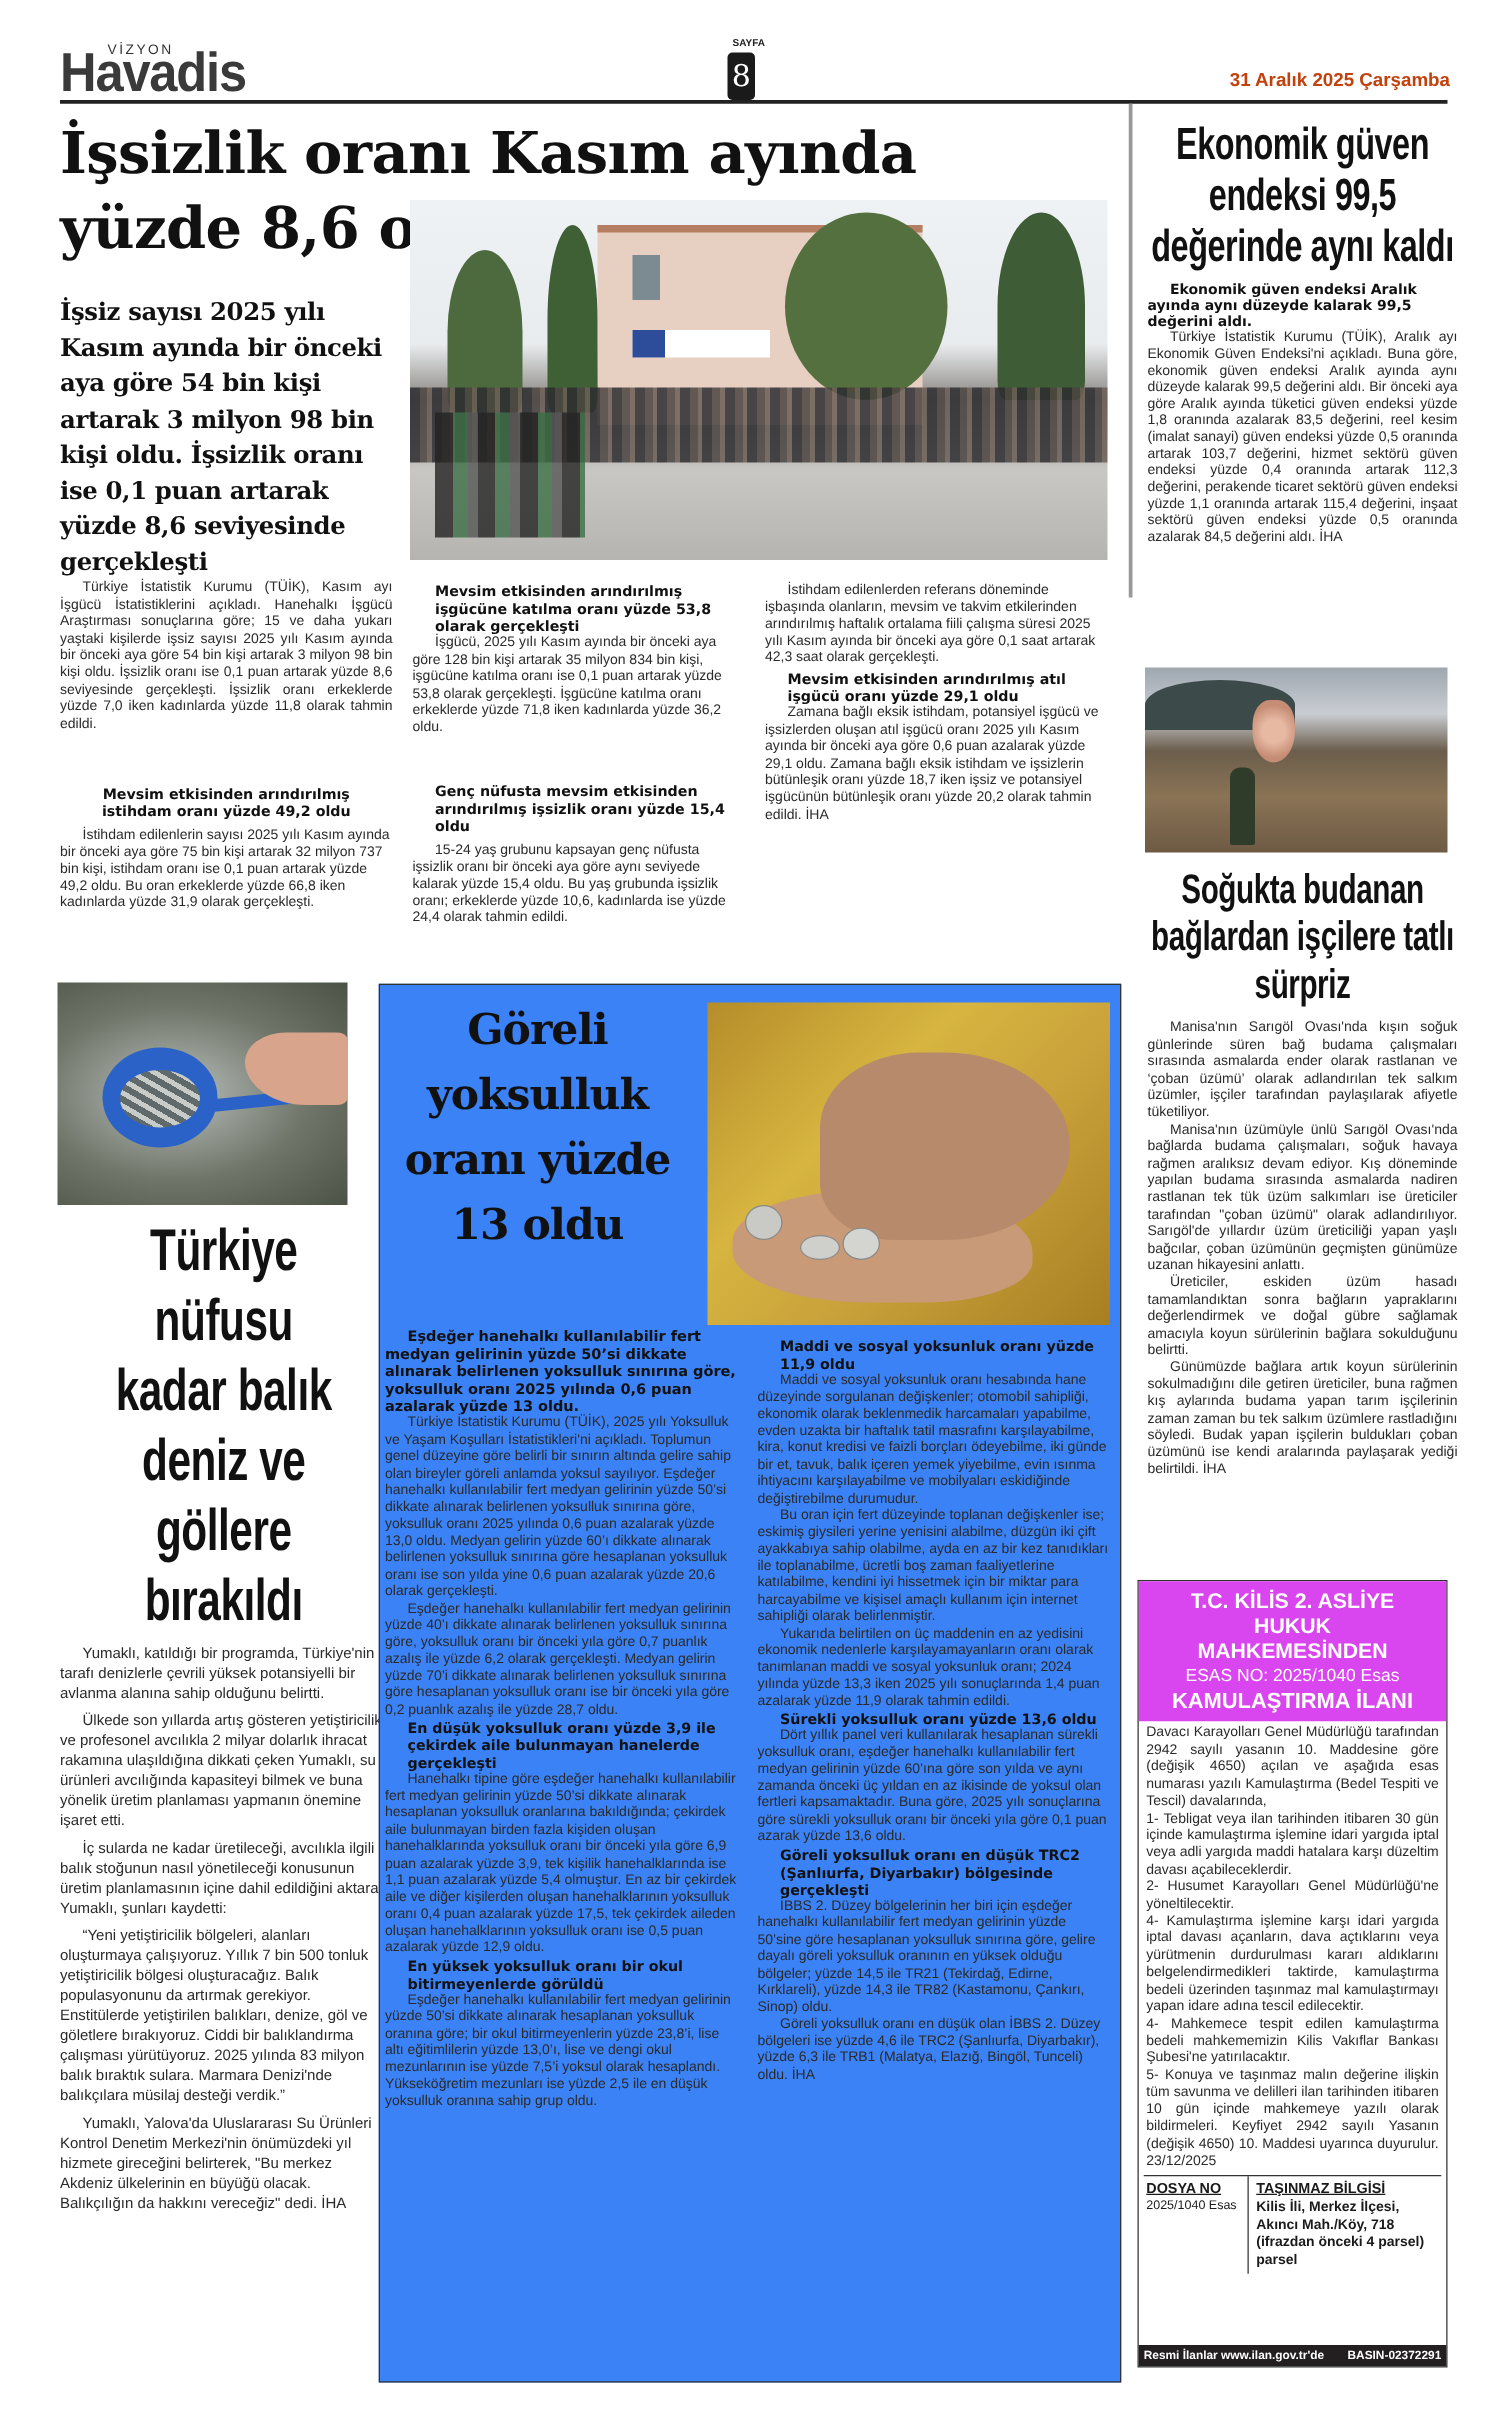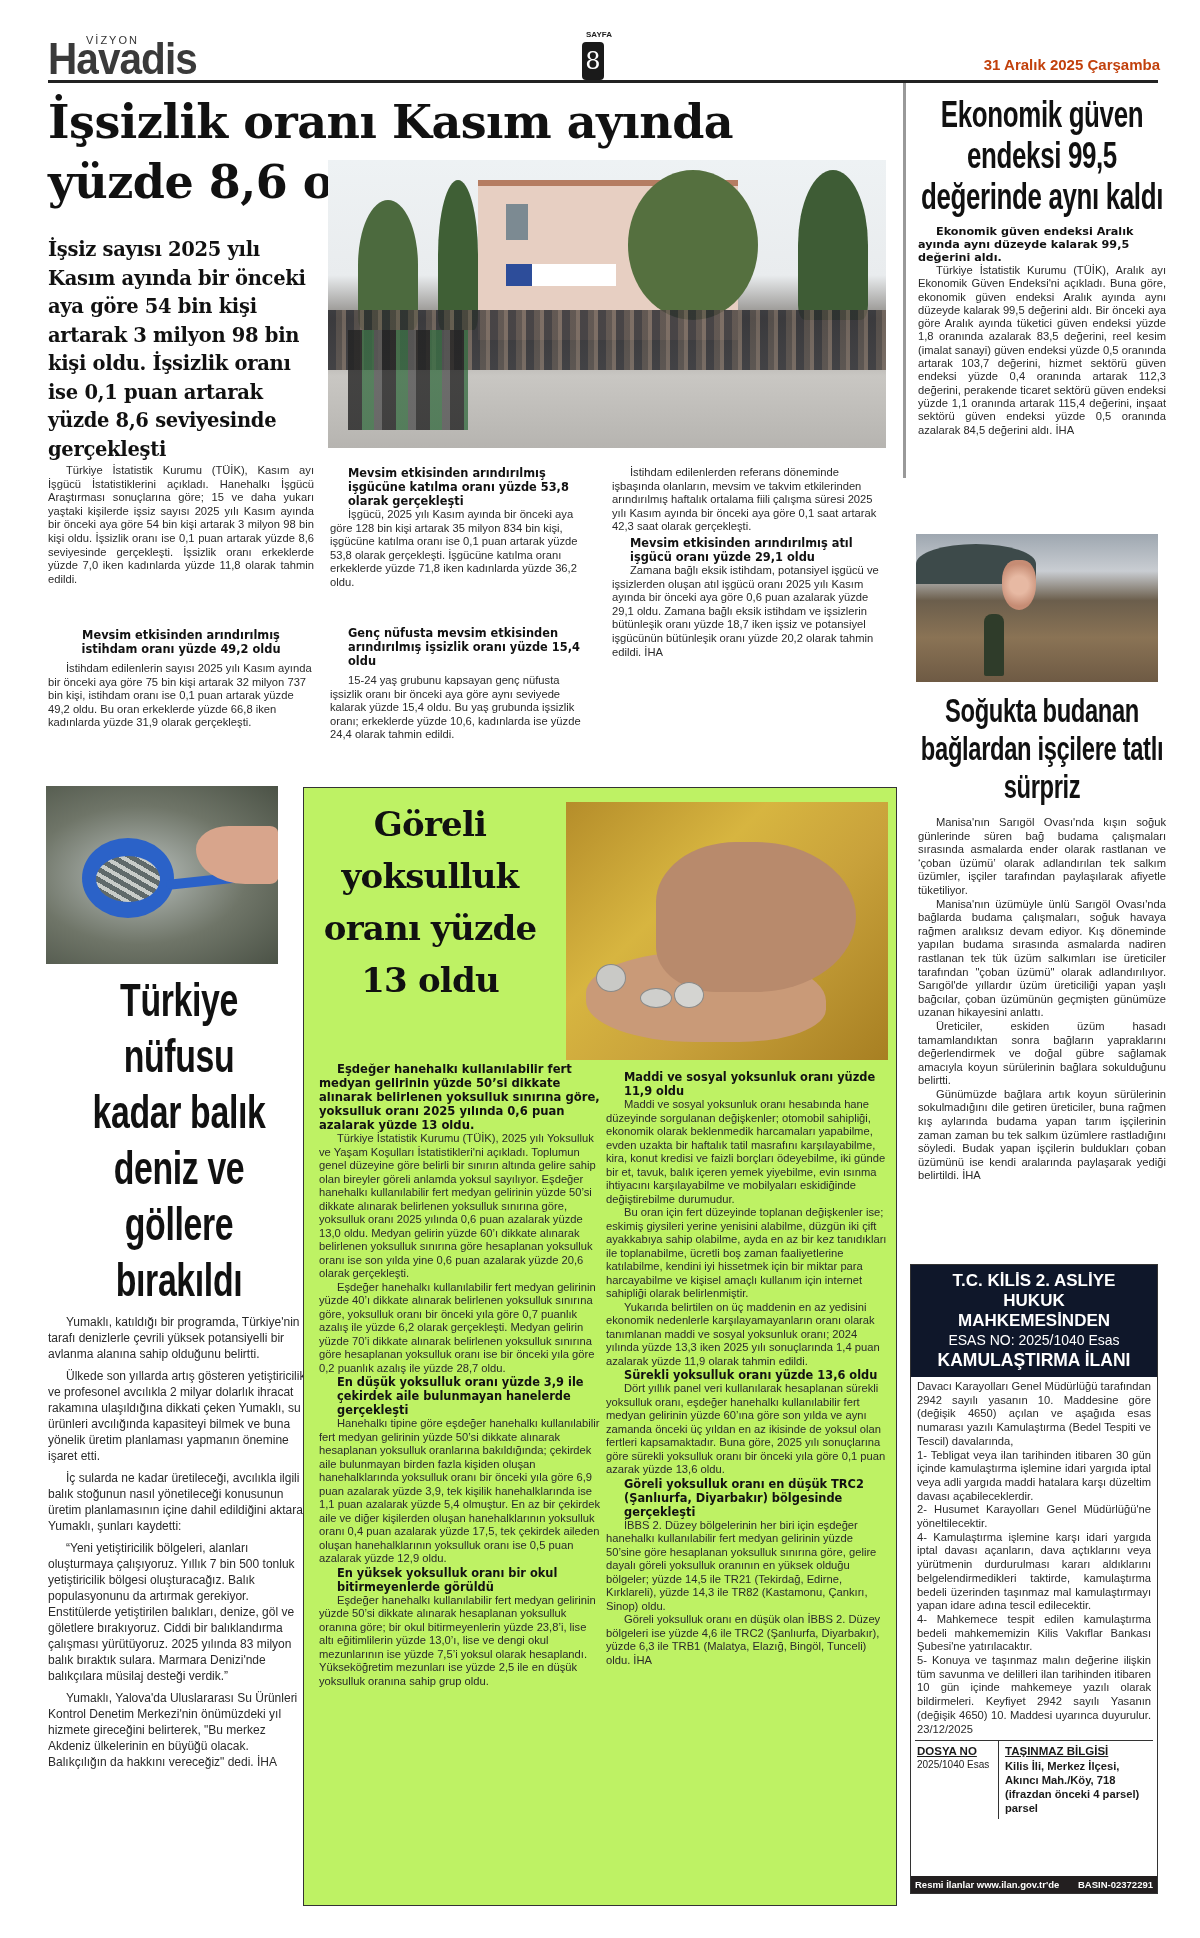--- a/index.html
+++ b/index.html
@@ -118,32 +118,32 @@
   <div class="cond-head" style="font-size:47px;line-height:56px;width:330px;margin-left:-34px;padding:0 30px;">Türkiye nüfusu kadar balık deniz ve göllere bırakıldı</div>
   <div class="body-text" style="margin-top:6px;font-size:12px;line-height:16px;">
     <p style="margin-bottom:6px;">Yumaklı, katıldığı bir programda, Türkiye'nin 3 tarafı denizlerle çevrili yüksek potansiyelli bir avlanma alanına sahip olduğunu belirtti.</p>
     <p style="margin-bottom:6px;">Ülkede son yıllarda artış gösteren yetiştiricilik ve profesonel avcılıkla 2 milyar dolarlık ihracat rakamına ulaşıldığına dikkati çeken Yumaklı, su ürünleri avcılığında kapasiteyi bilmek ve buna yönelik üretim planlaması yapmanın önemine işaret etti.</p>
     <p style="margin-bottom:6px;">İç sularda ne kadar üretileceği, avcılıkla ilgili balık stoğunun nasıl yönetileceği konusunun üretim planlamasının içine dahil edildiğini aktaran Yumaklı, şunları kaydetti:</p>
     <p style="margin-bottom:6px;">“Yeni yetiştiricilik bölgeleri, alanları oluşturmaya çalışıyoruz. Yıllık 7 bin 500 tonluk yetiştiricilik bölgesi oluşturacağız. Balık populasyonunu da artırmak gerekiyor. Enstitülerde yetiştirilen balıkları, denize, göl ve göletlere bırakıyoruz. Ciddi bir balıklandırma çalışması yürütüyoruz. 2025 yılında 83 milyon balık bıraktık sulara. Marmara Denizi'nde balıkçılara müsilaj desteği verdik.”</p>
     <p>Yumaklı, Yalova'da Uluslararası Su Ürünleri Kontrol Denetim Merkezi'nin önümüzdeki yıl hizmete gireceğini belirterek, "Bu merkez Akdeniz ülkelerinin en büyüğü olacak. Balıkçılığın da hakkını vereceğiz" dedi. İHA</p>
   </div>
 </div>
 
-<div class="abs" style="left:303px;top:787px;width:594px;height:1119px;background:#bef264;border:1.5px solid #333;">
+<div class="abs" style="left:303px;top:787px;width:594px;height:1119px;background:#3b82f6;border:1.5px solid #333;">
   <div class="abs serif-head" style="left:8px;top:10px;width:236px;text-align:center;font-size:34px;line-height:52px;letter-spacing:-0.8px;">Göreli yoksulluk oranı yüzde 13 oldu</div>
 
   <div class="abs photo" style="left:262px;top:14px;width:322px;height:258px;background:linear-gradient(135deg,#b58d2a 0%,#d7b540 35%,#c9a23b 60%,#a77f22 100%);">
     <div class="abs" style="left:20px;top:150px;width:240px;height:90px;background:#c99a78;border-radius:50% 60% 40% 50%;"></div>
     <div class="abs" style="left:90px;top:40px;width:200px;height:150px;background:#b88a6c;border-radius:40% 50% 50% 30%;"></div>
     <div class="abs" style="left:30px;top:162px;width:30px;height:28px;background:#c9c9c6;border-radius:50%;border:1px solid #8a8a88;"></div>
     <div class="abs" style="left:74px;top:186px;width:32px;height:20px;background:#cfcfcc;border-radius:50%;border:1px solid #8a8a88;"></div>
     <div class="abs" style="left:108px;top:180px;width:30px;height:26px;background:#d4d4d1;border-radius:50%;border:1px solid #8a8a88;"></div>
   </div>
 
-  <div class="abs" style="left:15px;top:274px;width:282px;">
+  <div class="abs" style="left:4px;top:274px;width:282px;">
     <div class="sub" style="text-indent:18px;font-size:11.6px;line-height:14px;">Eşdeğer hanehalkı kullanılabilir fert medyan gelirinin yüzde 50’si dikkate alınarak belirlenen yoksulluk sınırına göre, yoksulluk oranı 2025 yılında 0,6 puan azalarak yüzde 13 oldu.</div>
     <div class="body-text" style="line-height:13.5px;">
       <p>Türkiye İstatistik Kurumu (TÜİK), 2025 yılı Yoksulluk ve Yaşam Koşulları İstatistikleri'ni açıkladı. Toplumun genel düzeyine göre belirli bir sınırın altında gelire sahip olan bireyler göreli anlamda yoksul sayılıyor. Eşdeğer hanehalkı kullanılabilir fert medyan gelirinin yüzde 50’si dikkate alınarak belirlenen yoksulluk sınırına göre, yoksulluk oranı 2025 yılında 0,6 puan azalarak yüzde 13,0 oldu. Medyan gelirin yüzde 60’ı dikkate alınarak belirlenen yoksulluk sınırına göre hesaplanan yoksulluk oranı ise son yılda yine 0,6 puan azalarak yüzde 20,6 olarak gerçekleşti.</p>
       <p>Eşdeğer hanehalkı kullanılabilir fert medyan gelirinin yüzde 40’ı dikkate alınarak belirlenen yoksulluk sınırına göre, yoksulluk oranı bir önceki yıla göre 0,7 puanlık azalış ile yüzde 6,2 olarak gerçekleşti. Medyan gelirin yüzde 70’i dikkate alınarak belirlenen yoksulluk sınırına göre hesaplanan yoksulluk oranı ise bir önceki yıla göre 0,2 puanlık azalış ile yüzde 28,7 oldu.</p>
       <div class="sub indent">En düşük yoksulluk oranı yüzde 3,9 ile çekirdek aile bulunmayan hanelerde gerçekleşti</div>
       <p>Hanehalkı tipine göre eşdeğer hanehalkı kullanılabilir fert medyan gelirinin yüzde 50’si dikkate alınarak hesaplanan yoksulluk oranlarına bakıldığında; çekirdek aile bulunmayan birden fazla kişiden oluşan hanehalklarında yoksulluk oranı bir önceki yıla göre 6,9 puan azalarak yüzde 3,9, tek kişilik hanehalklarında ise 1,1 puan azalarak yüzde 5,4 olmuştur. En az bir çekirdek aile ve diğer kişilerden oluşan hanehalklarının yoksulluk oranı 0,4 puan azalarak yüzde 17,5, tek çekirdek aileden oluşan hanehalklarının yoksulluk oranı ise 0,5 puan azalarak yüzde 12,9 oldu.</p>
       <div class="sub indent">En yüksek yoksulluk oranı bir okul bitirmeyenlerde görüldü</div>
       <p>Eşdeğer hanehalkı kullanılabilir fert medyan gelirinin yüzde 50’si dikkate alınarak hesaplanan yoksulluk oranına göre; bir okul bitirmeyenlerin yüzde 23,8’i, lise altı eğitimlilerin yüzde 13,0’ı, lise ve dengi okul mezunlarının ise yüzde 7,5’i yoksul olarak hesaplandı. Yükseköğretim mezunları ise yüzde 2,5 ile en düşük yoksulluk oranına sahip grup oldu.</p>
     </div>
   </div>
@@ -157,21 +157,21 @@
       <div class="sub indent">Sürekli yoksulluk oranı yüzde 13,6 oldu</div>
       <p>Dört yıllık panel veri kullanılarak hesaplanan sürekli yoksulluk oranı, eşdeğer hanehalkı kullanılabilir fert medyan gelirinin yüzde 60’ına göre son yılda ve aynı zamanda önceki üç yıldan en az ikisinde de yoksul olan fertleri kapsamaktadır. Buna göre, 2025 yılı sonuçlarına göre sürekli yoksulluk oranı bir önceki yıla göre 0,1 puan azarak yüzde 13,6 oldu.</p>
       <div class="sub indent">Göreli yoksulluk oranı en düşük TRC2 (Şanlıurfa, Diyarbakır) bölgesinde gerçekleşti</div>
       <p>İBBS 2. Düzey bölgelerinin her biri için eşdeğer hanehalkı kullanılabilir fert medyan gelirinin yüzde 50’sine göre hesaplanan yoksulluk sınırına göre, gelire dayalı göreli yoksulluk oranının en yüksek olduğu bölgeler; yüzde 14,5 ile TR21 (Tekirdağ, Edirne, Kırklareli), yüzde 14,3 ile TR82 (Kastamonu, Çankırı, Sinop) oldu.</p>
       <p>Göreli yoksulluk oranı en düşük olan İBBS 2. Düzey bölgeleri ise yüzde 4,6 ile TRC2 (Şanlıurfa, Diyarbakır), yüzde 6,3 ile TRB1 (Malatya, Elazığ, Bingöl, Tunceli) oldu. İHA</p>
     </div>
   </div>
 </div>
 
 <div class="abs" style="left:910px;top:1264px;width:248px;height:630px;border:1.5px solid #333;background:#fff;">
-  <div style="background:#0f172a;color:#fff;text-align:center;padding:6px 2px 6px;">
+  <div style="background:#d946ef;color:#fff;text-align:center;padding:6px 2px 6px;">
     <div style="font-weight:bold;font-size:17px;line-height:20px;">T.C. KİLİS 2. ASLİYE</div>
     <div style="font-weight:bold;font-size:17px;line-height:20px;">HUKUK</div>
     <div style="font-weight:bold;font-size:17px;line-height:20px;">MAHKEMESİNDEN</div>
     <div style="font-size:14px;line-height:18px;">ESAS NO: 2025/1040 Esas</div>
     <div style="font-weight:bold;font-size:17.5px;line-height:22px;">KAMULAŞTIRMA İLANI</div>
   </div>
   <div class="body-text justify" style="padding:3px 6px 4px;font-size:11.2px;line-height:13.7px;">
     <div>Davacı Karayolları Genel Müdürlüğü tarafından 2942 sayılı yasanın 10. Maddesine göre (değişik 4650) açılan ve aşağıda esas numarası yazılı Kamulaştırma (Bedel Tespiti ve Tescil) davalarında,</div>
     <div>1- Tebligat veya ilan tarihinden itibaren 30 gün içinde kamulaştırma işlemine idari yargıda iptal veya adli yargıda maddi hatalara karşı düzeltim davası açabileceklerdir.</div>
     <div>2- Husumet Karayolları Genel Müdürlüğü'ne yöneltilecektir.</div>

